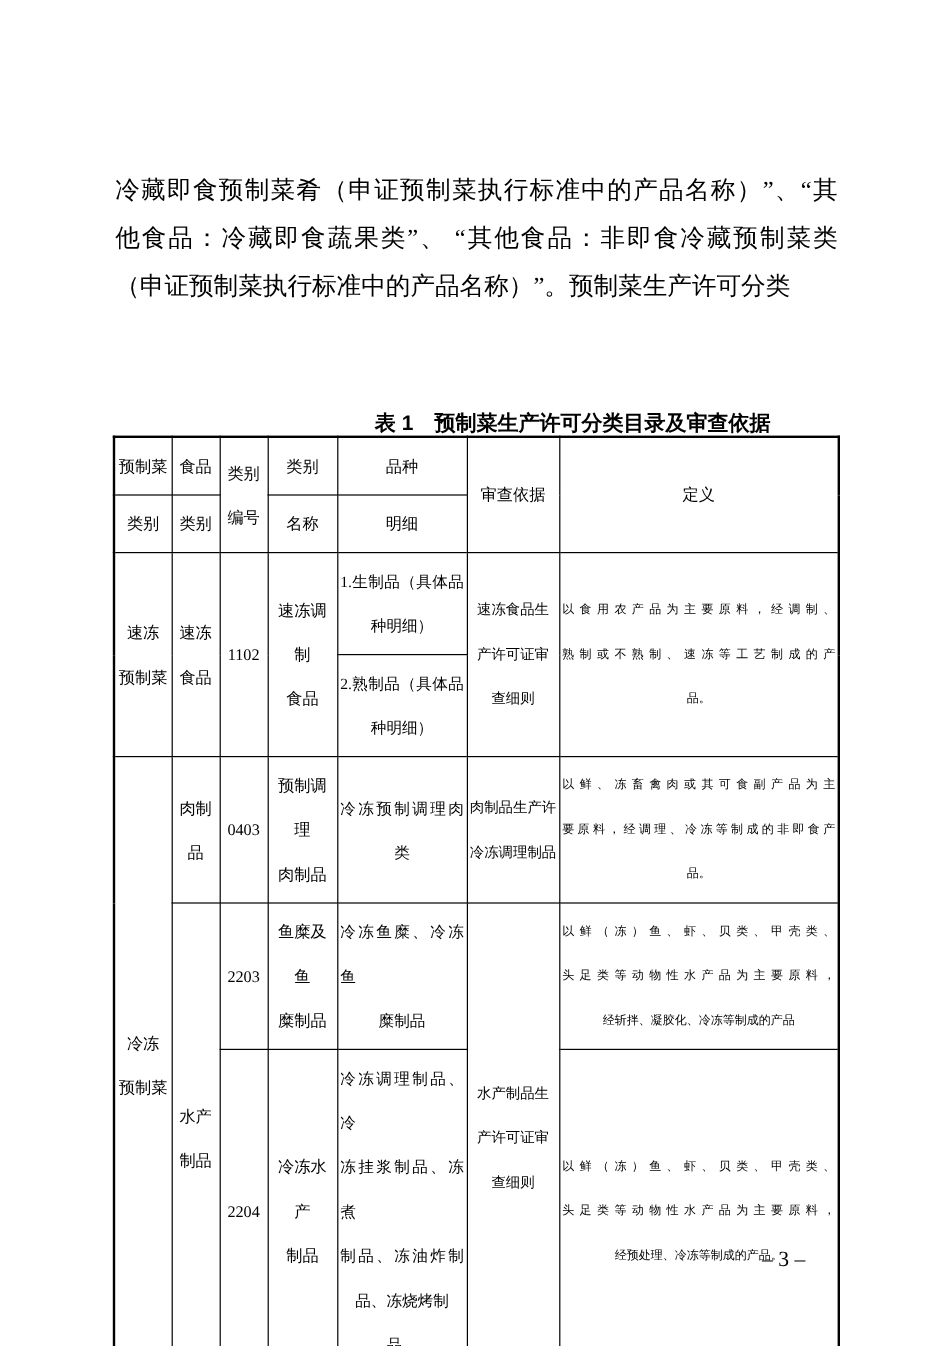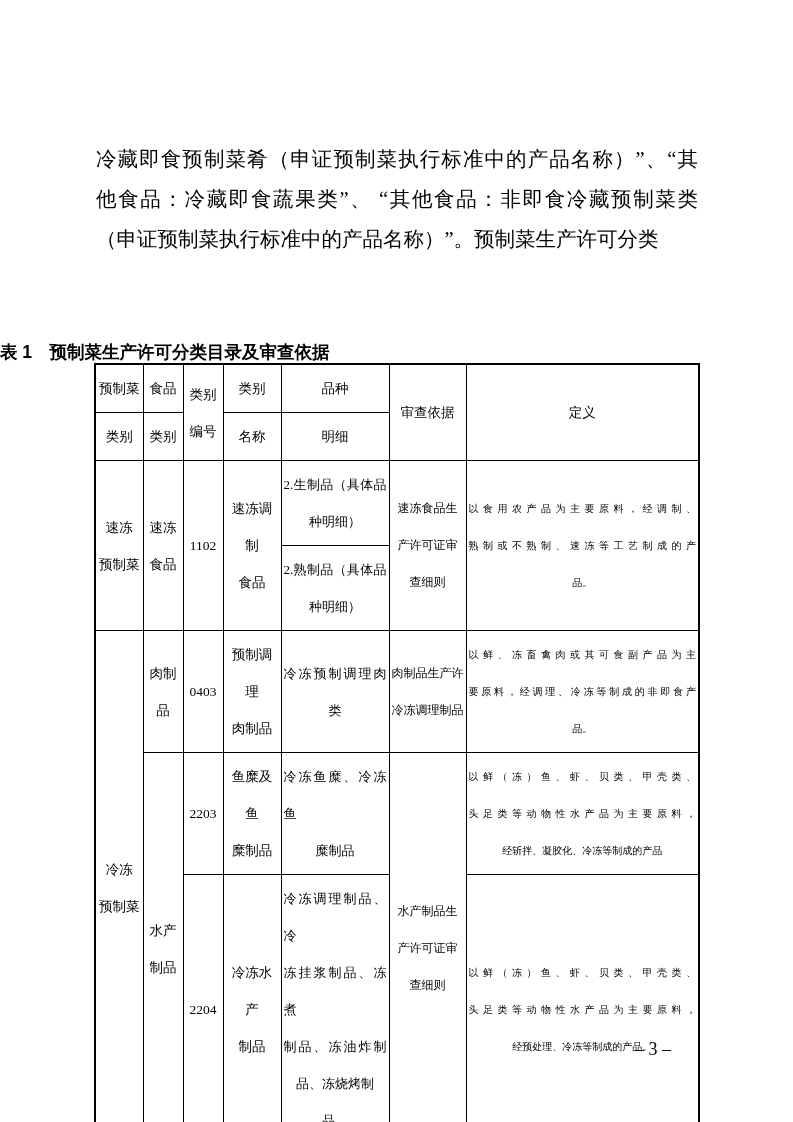--- a/index.html
+++ b/index.html
@@ -9,21 +9,21 @@
     overflow:hidden;
   }
   
   .intro{
     position:absolute;left:96px;top:139px;width:602px;
     font-size:20.5px;line-height:40px;letter-spacing:0;
   }
   .lj > div:not(:last-child){text-align:justify;text-align-last:justify;}
   
   .tbl-caption{
-    position:absolute;left:0;top:342px;width:642px;text-align:left;
+    position:absolute;left:0;top:342px;width:642px;text-align:right;
     font-family:"Liberation Sans","DejaVu Sans",sans-serif;
     font-weight:bold;font-size:17.5px;line-height:21px;
   }
   
   .tbl-wrap{position:absolute;left:94px;top:363px;}
   table.lic{
     border-collapse:collapse;table-layout:fixed;width:604px;
     border:2px solid #000;
     font-size:13.5px;line-height:37px;
   }
@@ -94,21 +94,21 @@
         <td rowspan="2">
             <div>速冻</div>
             <div>食品</div>
           </td>
         <td rowspan="2">1102</td>
         <td rowspan="2">
             <div>速冻调制</div>
             <div>食品</div>
           </td>
         <td class="c-variety lj">
-            <div>2.生制品（具体品</div>
+            <div>1.生制品（具体品</div>
             <div>种明细）</div>
           </td>
         <td rowspan="2" class="c-basis">
             <div>速冻食品生</div>
             <div>产许可证审</div>
             <div>查细则</div>
           </td>
         <td rowspan="2" class="c-def lj">
             <div>以食用农产品为主要原料，经调制、</div>
             <div>熟制或不熟制、速冻等工艺制成的产</div>

